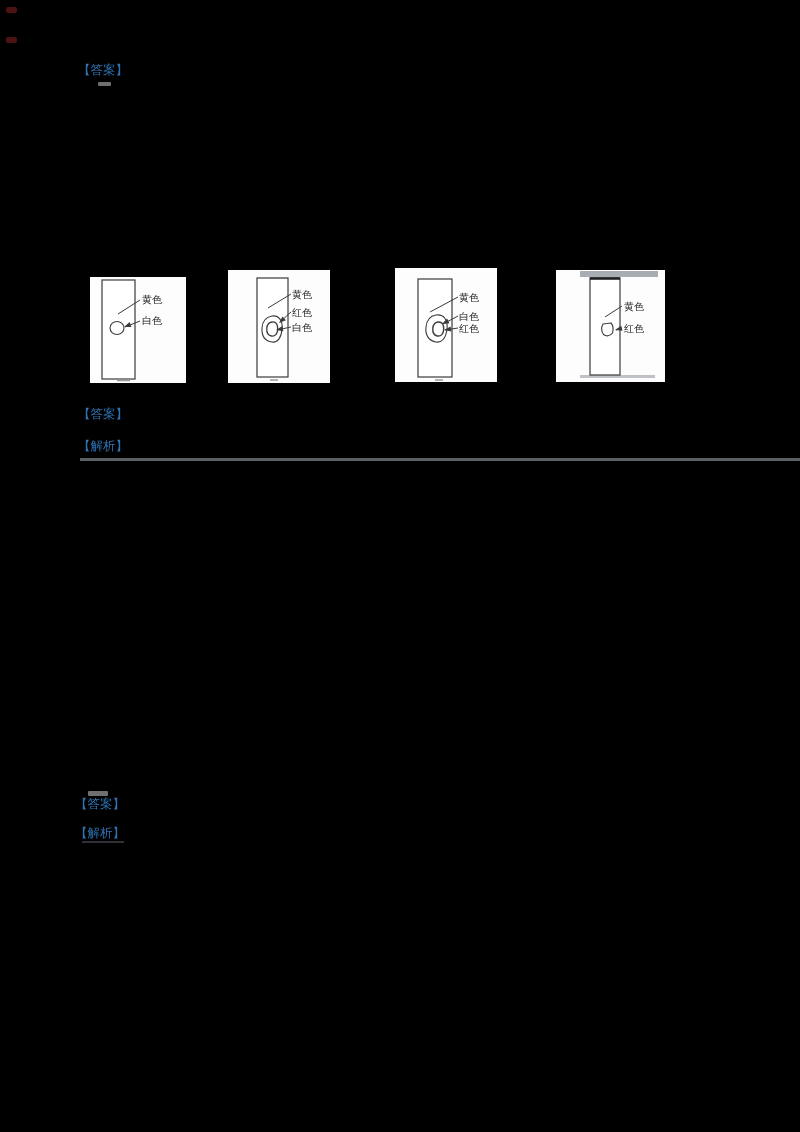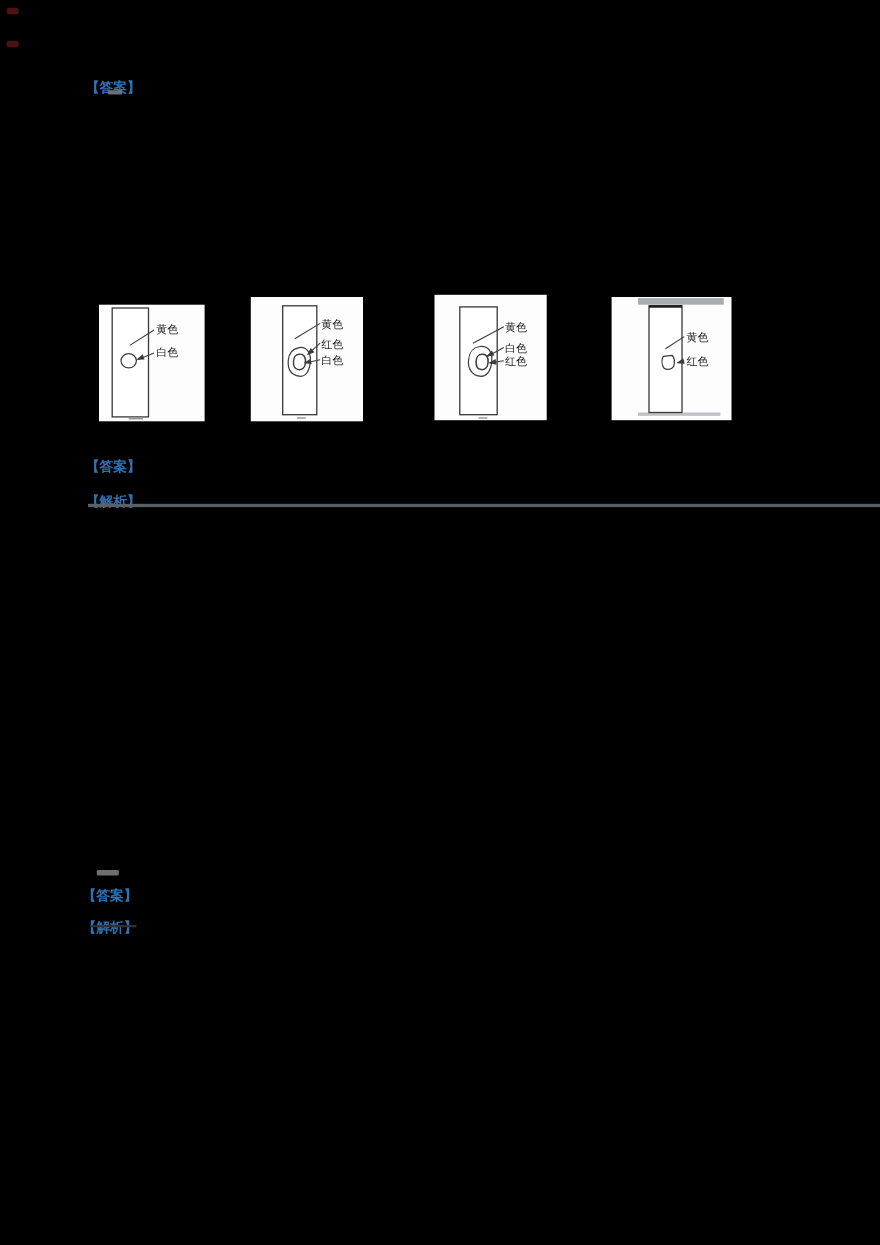--- a/index.html
+++ b/index.html
@@ -1,21 +1,21 @@
 <!DOCTYPE html>
 <html style="--c-link_blue: #2e74b5; --c-divider: #596066; --c-panel_bg: #fdfdfd; --c-figure_stroke: #3b3b3b; --c-dark_red_mark: #4a1311; --c-grey_mark: #6f6f6f; --c-faint_mark: #2e3136; --c-band_grey: #a8adb3;"><head>
 <meta charset="utf-8">
 <style>
   html,body{margin:0;padding:0;background:#000;}
   body{width:800px;height:1132px;position:relative;overflow:hidden;
        font-family:"Liberation Sans","DejaVu Sans",sans-serif;}
   .abs{position:absolute;}
   .blue-label{
     color:var(--c-link_blue,#2e74b5);
-    font-size:12.5px;font-weight:bold;line-height:14px;white-space:nowrap;margin-top:10px;
+    font-size:12.5px;font-weight:normal;line-height:14px;white-space:nowrap;
   }
   .divider{background:var(--c-divider,#596066);}
   .red-dash{background:var(--c-dark_red_mark,#4a1311);border-radius:2px;}
   .grey-dash{background:var(--c-grey_mark,#6f6f6f);border-radius:1px;}
   .faint-dots{background:var(--c-faint_mark,#2e3136);}
   .panel{background:var(--c-panel_bg,#fdfdfd);}
   .panel svg{display:block;}
   .fig-text{font-size:10px;fill:#1a1a1a;font-family:"Liberation Sans","DejaVu Sans",sans-serif;}
 </style>
 </head>

